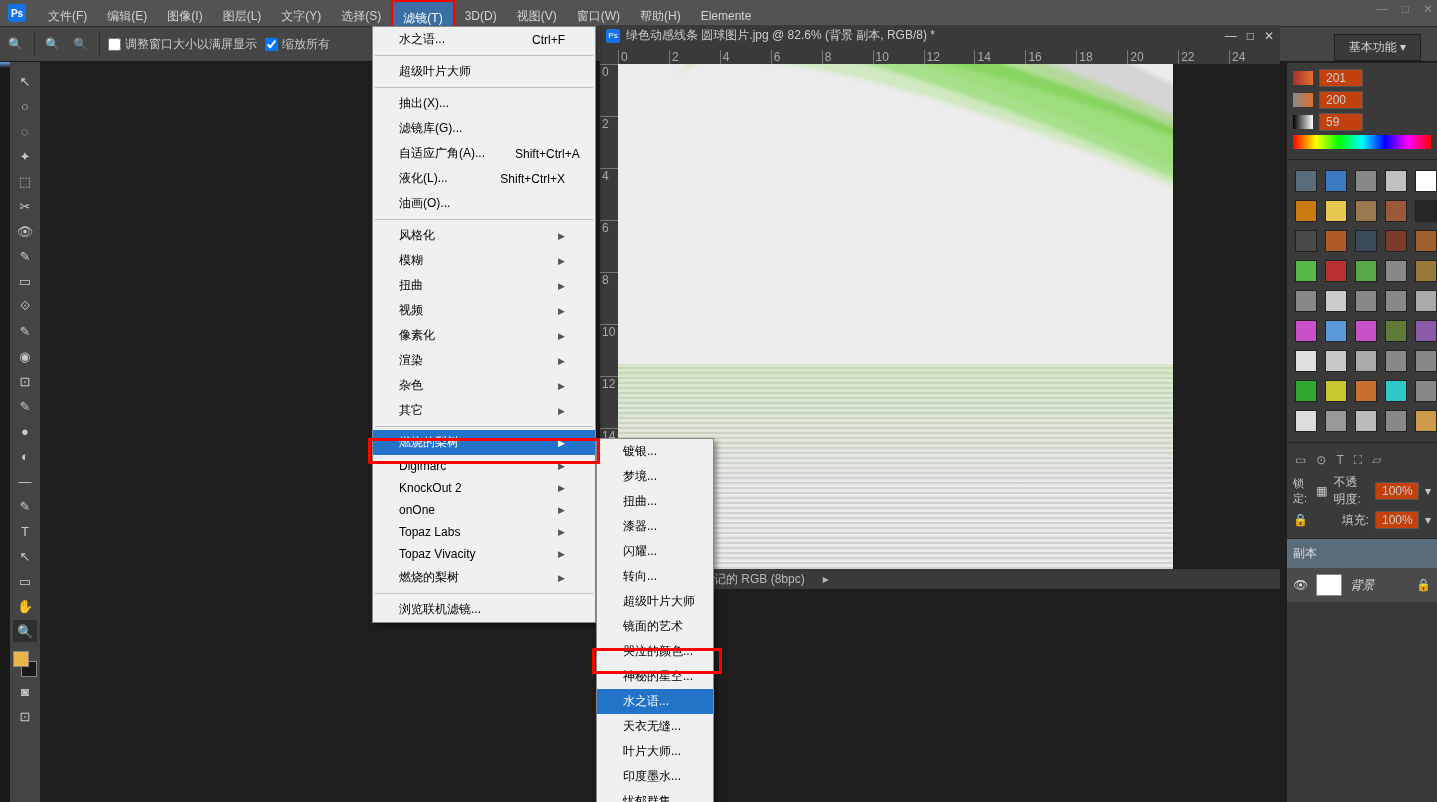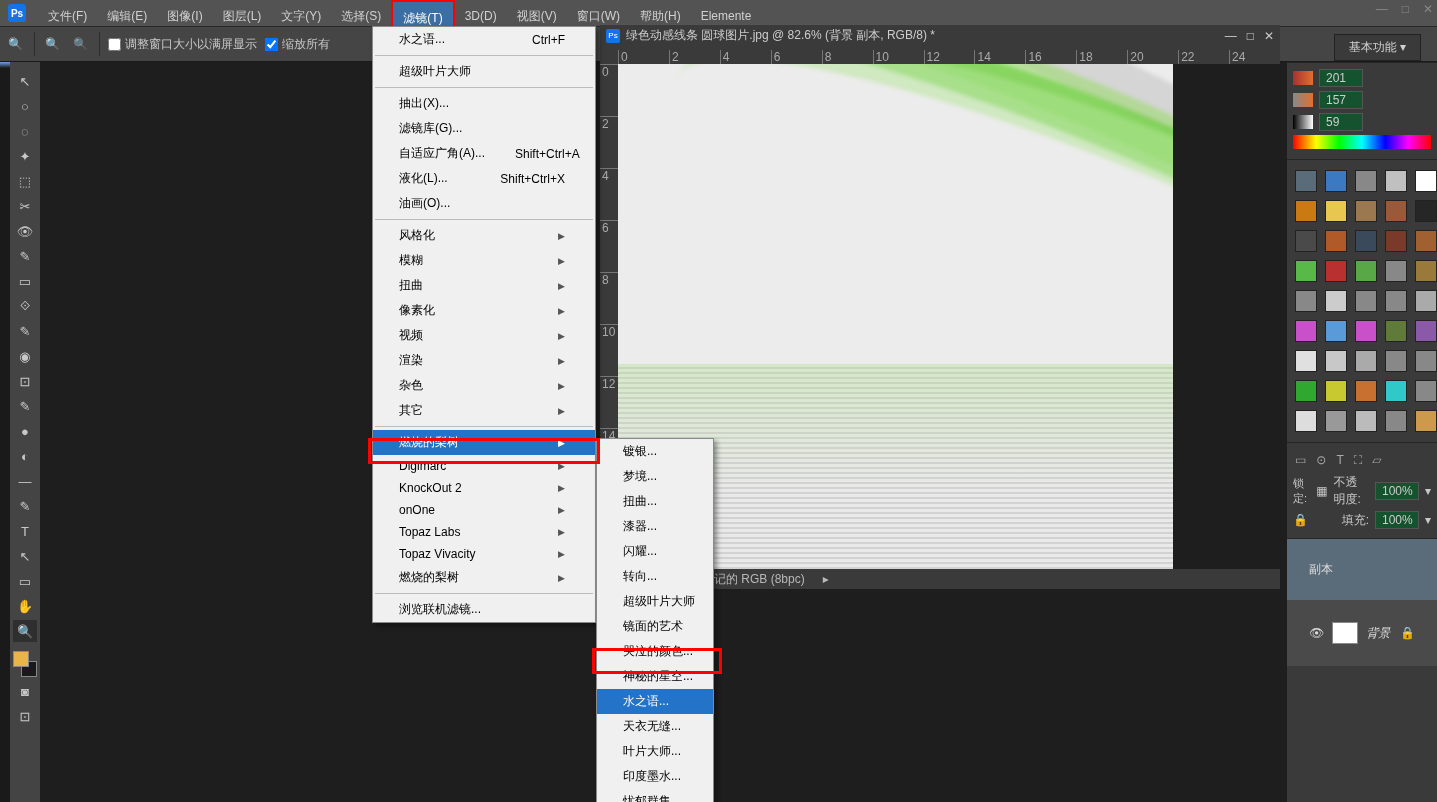--- a/index.html
+++ b/index.html
@@ -48,26 +48,26 @@
 .dd-item.sel.has-sub::after { color: #fff; }
 .dd-sep { height: 1px; background: #bcbcbc; margin: 3px 2px; }
 .dd1 { left: 372px; top: 26px; width: 224px; }
 .red1 { position: absolute; border: 3px solid red; left: 368px; top: 438px; width: 232px; height: 26px; z-index: 200; pointer-events:none;}
 .dd2 { left: 596px; top: 438px; width: 118px; }
 .red2 { position: absolute; border: 3px solid red; left: 592px; top: 648px; width: 130px; height: 26px; z-index: 200; pointer-events:none;}
 .right-rail { width: 150px; background: #3a3a3a; display: flex; flex-direction: column; }
 .panel { border-top: 1px solid #262626; padding: 6px; }
 .adj-row { display: flex; align-items: center; gap: 6px; margin-bottom: 4px; }
 .grad { width: 20px; height: 14px; }
-.num-in { background: #14532d; border: 1px solid #555; color: #ccc; padding: 1px 6px; width: 44px; }
+.num-in { background: #c2410c; border: 1px solid #555; color: #ccc; padding: 1px 6px; width: 44px; }
 .hue-strip { height: 14px; background: linear-gradient(90deg,red,yellow,lime,cyan,blue,magenta,red); margin: 4px 0;}
 .swatch-grid { display: grid; grid-template-columns: repeat(5,1fr); gap: 8px; padding: 4px 2px; }
 .swg { width: 22px; height: 22px; border: 1px solid #222; }
 .layer-opt-row { display:flex; align-items:center; gap:6px; color:#c8c8c8; font-size:11px; margin:3px 0;}
-.layer-row { display:flex; align-items:center; gap:8px; background:#4a4a4a; padding:22px; color:#ddd;}
+.layer-row { display:flex; align-items:center; gap:8px; background:#4a4a4a; padding:6px; color:#ddd;}
 .layer-thumb { width:26px; height:22px; background:#fff; border:1px solid #888;}
 .lock-lab{ color:#c8c8c8; font-size:11px;}
 .icon-row { display:flex; gap:10px; color:#aaa; padding:4px 2px;}
 </style>
 </head>
 <body>
 
 <div class="top-bar">
   <div class="ps-logo">Ps</div>
   <div class="menu-bar" id="menu-bar">
@@ -196,21 +196,21 @@
   </div>
 
   <div class="right-rail">
     <div class="panel">
       <div class="adj-row">
           <div class="grad" style="background:linear-gradient(90deg,#a83030,#e07030)"></div>
           <div class="num-in">201</div>
         </div>
       <div class="adj-row">
           <div class="grad" style="background:linear-gradient(90deg,#888,#e07030)"></div>
-          <div class="num-in">157</div>
+          <div class="num-in">200</div>
         </div>
       <div class="adj-row">
           <div class="grad" style="background:linear-gradient(90deg,#000,#fff)"></div>
           <div class="num-in">59</div>
         </div>
       <div class="hue-strip"></div>
     </div>
     <div class="panel">
       <div class="swatch-grid" id="swatches">
           <div class="swg" style="background: rgb(90, 107, 122);"></div>
@@ -327,24 +327,24 @@
     <div class="dd-item has-sub">
       <span>风格化</span>
     </div>
     <div class="dd-item has-sub">
       <span>模糊</span>
     </div>
     <div class="dd-item has-sub">
       <span>扭曲</span>
     </div>
     <div class="dd-item has-sub">
+      <span>视频</span>
+    </div>
+    <div class="dd-item has-sub">
       <span>像素化</span>
-    </div>
-    <div class="dd-item has-sub">
-      <span>视频</span>
     </div>
     <div class="dd-item has-sub">
       <span>渲染</span>
     </div>
     <div class="dd-item has-sub">
       <span>杂色</span>
     </div>
     <div class="dd-item has-sub">
       <span>其它</span>
     </div>

